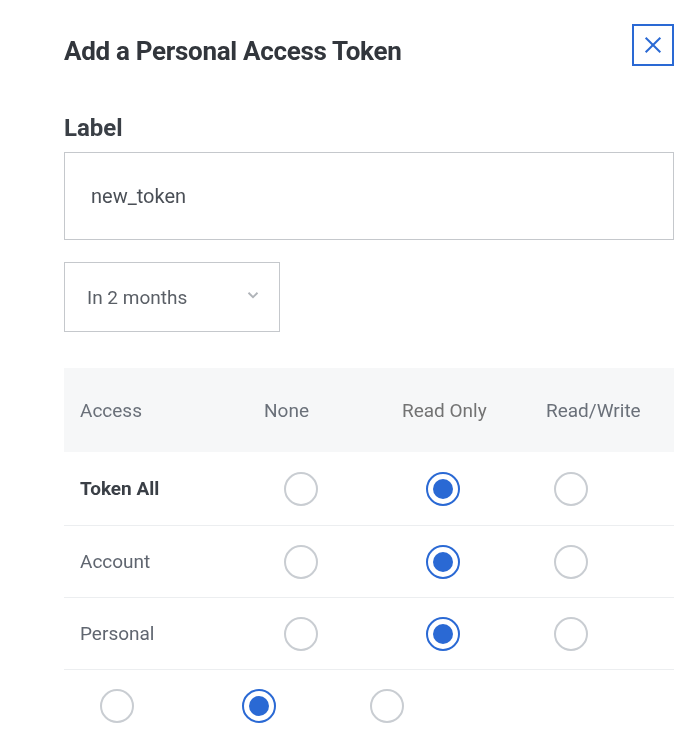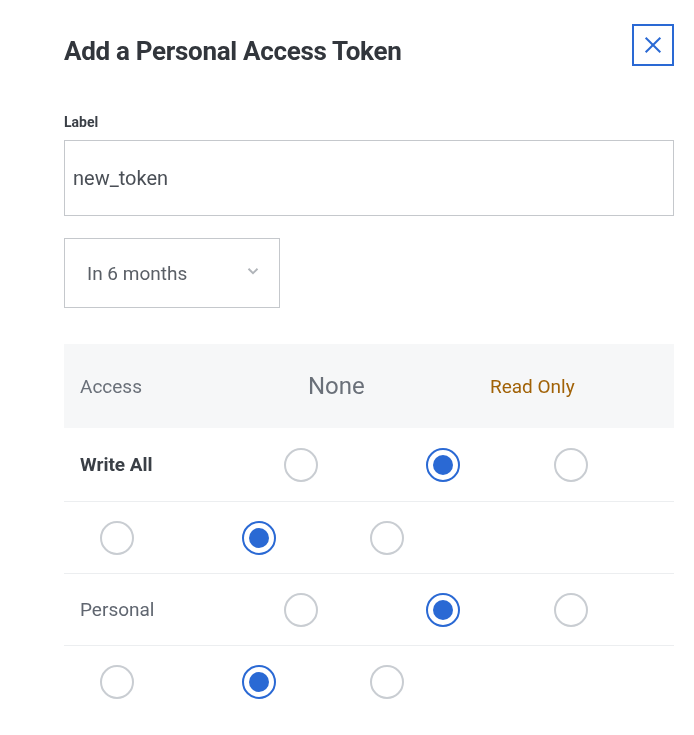--- a/index.html
+++ b/index.html
@@ -45,30 +45,30 @@
       width: 22px;
       height: 22px;
       stroke: #2a69d4;
       stroke-width: 2.2;
     }
     .form-group {
       margin-bottom: 22px;
     }
     .form-label {
       display: block;
-      font-size: 14px;
+      font-size: 24px;
       font-weight: 700;
       color: #3a3f46;
       margin-bottom: 10px;
     }
     .text-input {
       width: 100%;
-      height: 76px;
+      height: 88px;
       border: 1px solid #c5c8cc;
-      padding: 0 8px;
+      padding: 0 26px;
       font-size: 20px;
       color: #4a4f56;
       font-family: inherit;
       outline: none;
     }
     .select-wrapper {
       position: relative;
       width: 216px;
     }
     .select-input {
@@ -104,21 +104,20 @@
     .access-table {
       margin-top: 36px;
       width: 100%;
     }
     .table-header {
       display: flex;
       align-items: center;
       background: #f6f7f8;
       height: 84px;
       padding: 0 16px;
-      gap: 44px;
     }
     .table-row {
       display: flex;
       align-items: center;
       height: 72px;
       padding: 0 16px;
       border-bottom: 1px solid #eceef0;
     }
     .table-row.select-all {
       height: 74px;
@@ -127,29 +126,29 @@
       flex: 0 0 184px;
       font-size: 19px;
       color: #606670;
     }
     .table-header .col-access {
       color: #6a7079;
     }
     .col-none {
       flex: 0 0 138px;
       text-align: left;
-      font-size: 24px;
+      font-size: 19px;
       color: #6a7079;
       display: flex;
       justify-content: flex-start;
     }
     .col-readonly {
       flex: 0 0 144px;
       font-size: 19px;
-      color: #a16207;
+      color: #737373;
       display: flex;
       justify-content: flex-start;
     }
     .col-readwrite {
       flex: 1;
       font-size: 19px;
       color: #6a7079;
       display: flex;
       justify-content: flex-start;
     }
@@ -205,52 +204,54 @@
   </div>
 
   <div class="form-group">
     <label class="form-label">Label</label>
     <input type="text" class="text-input" value="new_token" style="">
   </div>
 
   <div class="form-group">
     <div class="select-wrapper">
       <div class="select-input">
-        <span>In 6 months</span>
+        <span>In 2 months</span>
       </div>
       <span class="select-chevron">
         <svg viewBox="0 0 24 24">
             <polyline points="6 9 12 15 18 9"></polyline>
           </svg>
       </span>
     </div>
   </div>
 
   <div class="access-table">
 
     <div class="table-header">
       <div class="col-access">Access</div>
       <div class="col-none">None</div>
       <div class="col-readonly">Read Only</div>
+      <div class="col-readwrite">Read/Write</div>
     </div>
 
     <div class="table-row select-all">
-      <div class="col-access">Write All</div>
+      <div class="col-access">Token All</div>
       <div class="col-none radio-cell-none">
           <span class="radio"></span>
         </div>
       <div class="col-readonly radio-cell-readonly">
           <span class="radio selected"></span>
         </div>
       <div class="col-readwrite radio-cell-readwrite">
           <span class="radio"></span>
         </div>
     </div>
 
     <div class="table-row">
+      <div class="col-access">Account</div>
       <div class="col-none radio-cell-none">
           <span class="radio"></span>
         </div>
       <div class="col-readonly radio-cell-readonly">
           <span class="radio selected"></span>
         </div>
       <div class="col-readwrite radio-cell-readwrite">
           <span class="radio"></span>
         </div>
     </div>

